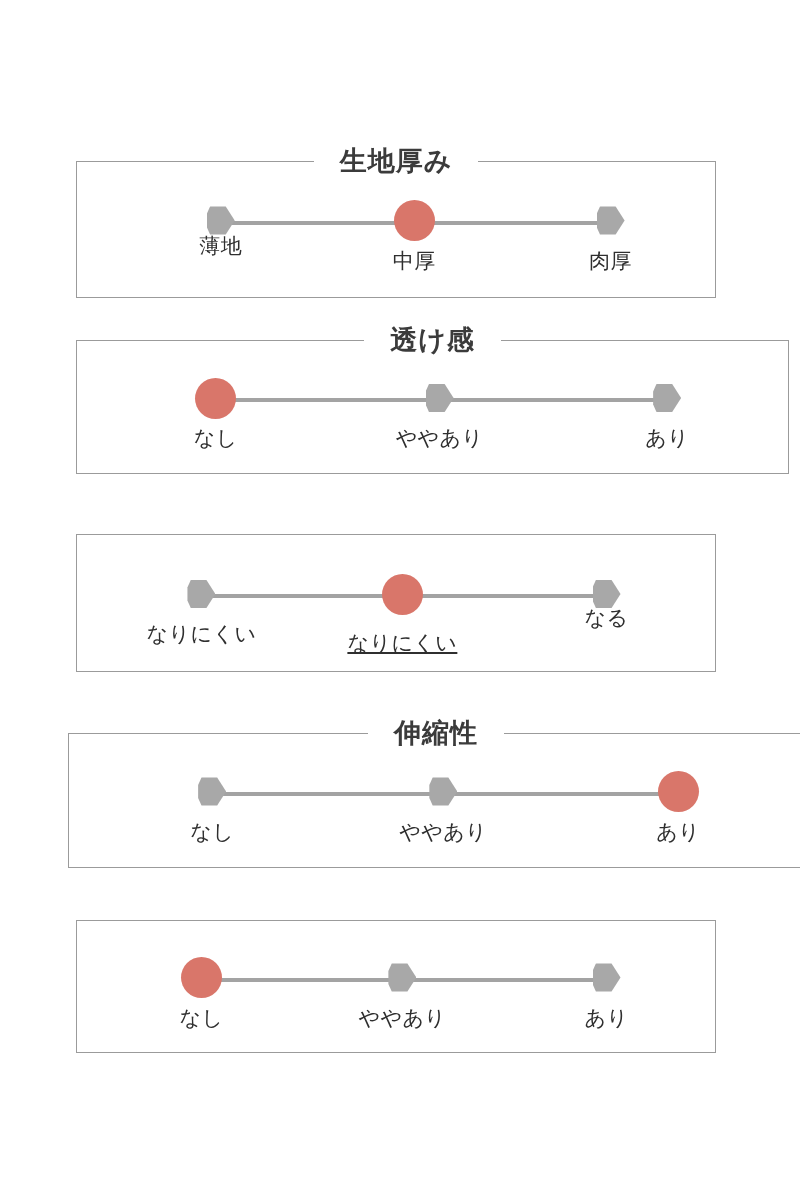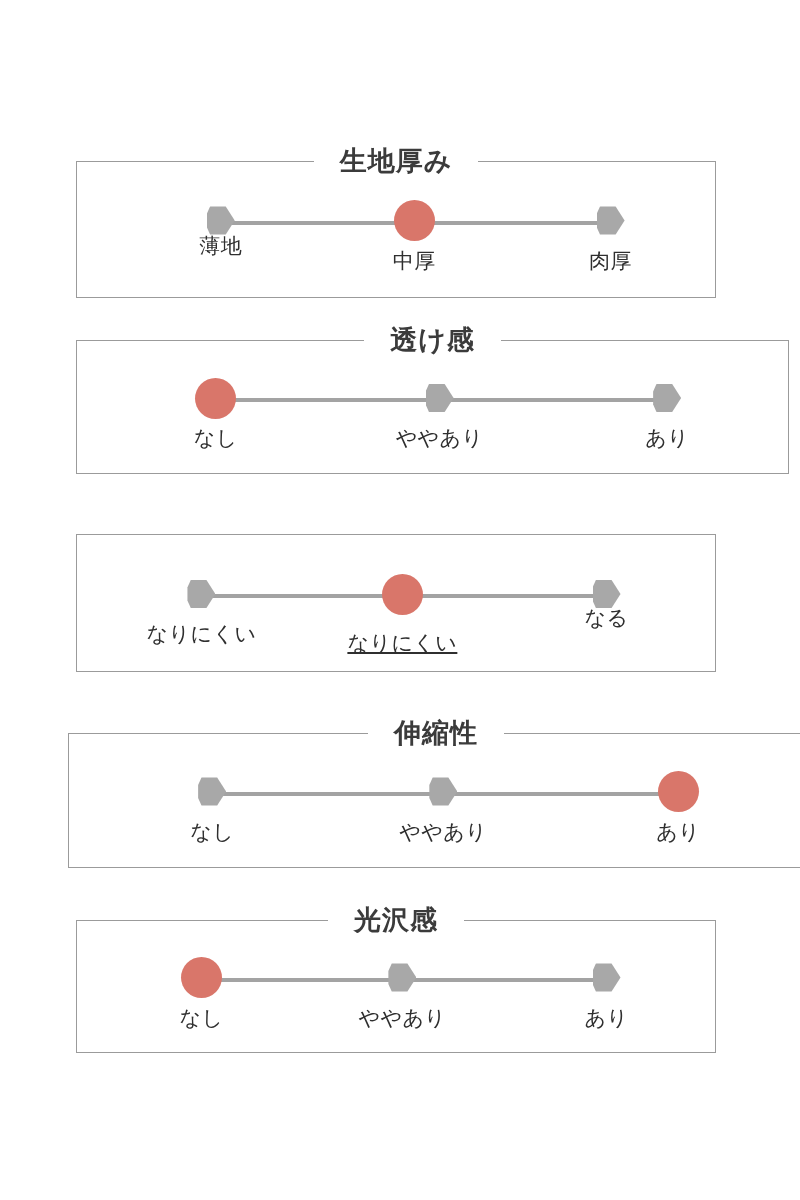--- a/index.html
+++ b/index.html
@@ -213,21 +213,20 @@
         </div>
         <div class="scale-point" style="left: 83%;">
           <div class="marker-wrap" style="margin-top: -9px;">
             <div class="marker-active" style="background: rgb(217, 118, 106);"></div>
           </div>
           <div class="point-label" style="color: rgb(47, 47, 47); margin-top: 16px;">あり</div>
         </div>
       </div>
     </div>
     <div class="spec-card" style="top: 920px; left: 76px; width: 640px; height: 133px; border-color: rgb(155, 155, 155);">
-      <div class="spec-title"><span style="color: rgb(59, 59, 59);">光沢感</span></div>
       <div class="scale">
         <div class="scale-track" style="left: 19.5%; width: 63.5%; background: rgb(163, 163, 163); margin-top: -9px;"></div>
         <div class="scale-point" style="left: 19.5%;">
           <div class="marker-wrap" style="margin-top: -9px;">
             <div class="marker-active" style="background: rgb(217, 118, 106);"></div>
           </div>
           <div class="point-label" style="color: rgb(47, 47, 47); margin-top: 16px;">なし</div>
         </div>
         <div class="scale-point" style="left: 51%;">
           <div class="marker-wrap" style="margin-top: -9px;">

